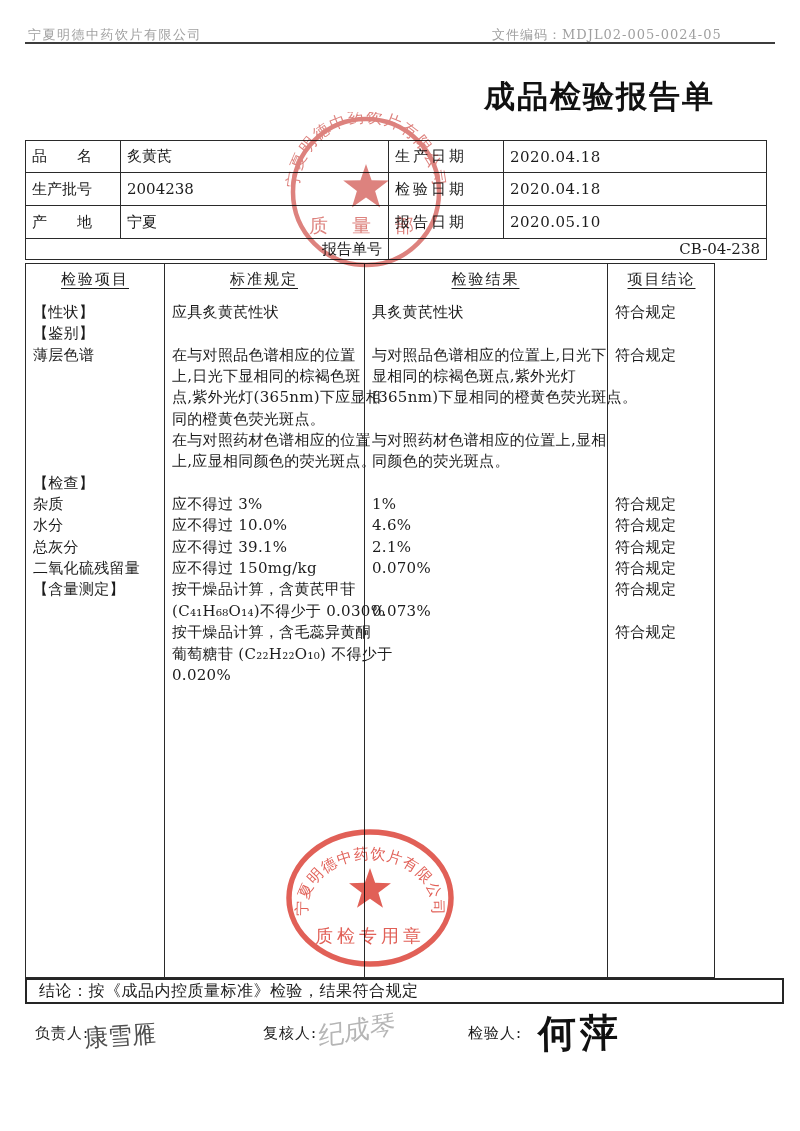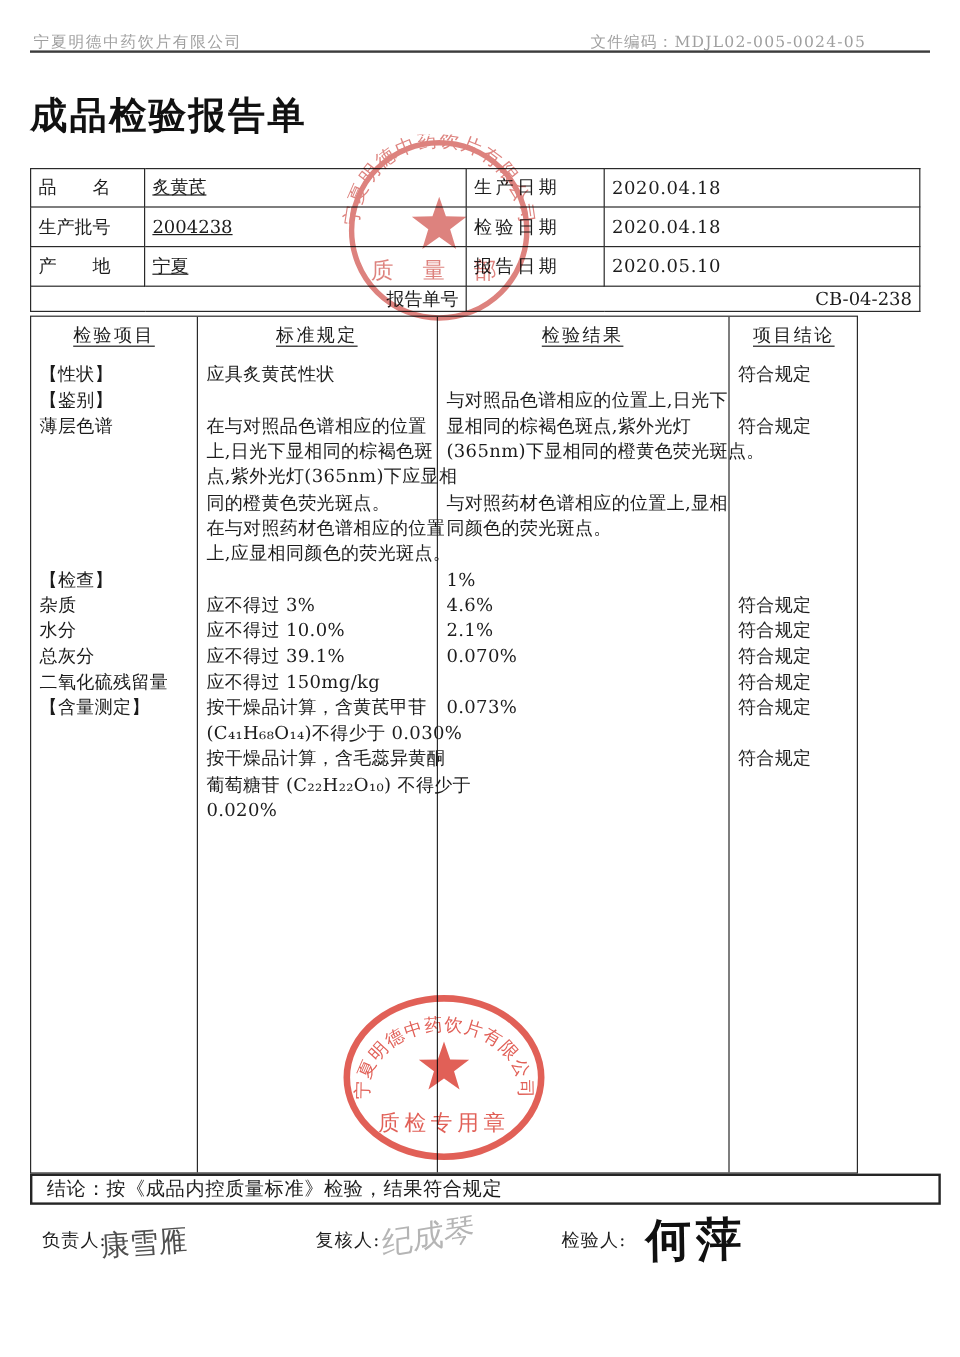--- a/index.html
+++ b/index.html
@@ -6,32 +6,32 @@
   #page{position:relative;width:800px;height:1131px;background:#fff;overflow:hidden;
         font-family:"DejaVu Serif","Liberation Serif",serif;color:#1c1c1c;}
 
   
   .pg-head-left{position:absolute;left:28px;top:26px;font-size:13px;color:#8f8f8f;
                 letter-spacing:1.5px;opacity:.85;}
   .pg-head-right{position:absolute;left:492px;top:26px;font-size:13px;color:#8f8f8f;
                  letter-spacing:1px;opacity:.85;}
   .pg-head-rule{position:absolute;left:25px;top:42px;width:750px;height:2px;background:#3c3c3c;}
 
-  .doc-title{position:absolute;left:25px;top:76px;width:690px;text-align:left;
+  .doc-title{position:absolute;left:25px;top:76px;width:690px;text-align:right;
              font-size:31px;font-weight:bold;letter-spacing:2px;color:#111;}
 
   
   table.info{position:absolute;left:25px;top:140px;width:689px;border-collapse:collapse;
              table-layout:fixed;font-size:15px;}
   table.info td{border:1px solid #2a2a2a;padding:0 6px;white-space:nowrap;overflow:hidden;}
   table.info tr.r1 td{height:31px;}
   table.info tr.r2 td{height:32px;}
   table.info tr.r4 td{height:20px;text-align:right;}
   td.lblA{width:82px;}
-  td.valB{width:255px;text-decoration:underline;}
+  td.valB{width:255px;}
   td.lblC{width:102px;letter-spacing:3px;}
   td.valD{width:250px;letter-spacing:.5px;}
 
   
   .main-table{position:absolute;left:25px;top:263px;width:690px;height:715px;
               border:1px solid #2a2a2a;box-sizing:border-box;padding-left:28px;}
   .vline{position:absolute;top:0;width:1px;height:100%;background:#2a2a2a;}
   .v1{left:138px;} .v2{left:338px;} .v3{left:581px;}
   .col-head{position:absolute;top:6px;text-align:center;font-size:15px;letter-spacing:2px;
             text-decoration:underline;text-underline-offset:4px;}
@@ -140,20 +140,21 @@
         <div class="tline">应不得过 10.0%</div>
         <div class="tline">应不得过 39.1%</div>
         <div class="tline">应不得过 150mg/kg</div>
         <div class="tline">按干燥品计算，含黄芪甲苷</div>
         <div class="tline">(C₄₁H₆₈O₁₄)不得少于 0.030%</div>
         <div class="tline">按干燥品计算，含毛蕊异黄酮</div>
         <div class="tline">葡萄糖苷 (C₂₂H₂₂O₁₀) 不得少于</div>
         <div class="tline">0.020%</div>
       </div>
     <div class="lines c3">
+        <div class="tline">具炙黄芪性状</div>
         <div class="tline"></div>
         <div class="tline">与对照品色谱相应的位置上,日光下</div>
         <div class="tline">显相同的棕褐色斑点,紫外光灯</div>
         <div class="tline">(365nm)下显相同的橙黄色荧光斑点。</div>
         <div class="tline"></div>
         <div class="tline">与对照药材色谱相应的位置上,显相</div>
         <div class="tline">同颜色的荧光斑点。</div>
         <div class="tline"></div>
         <div class="tline">1%</div>
         <div class="tline">4.6%</div>

